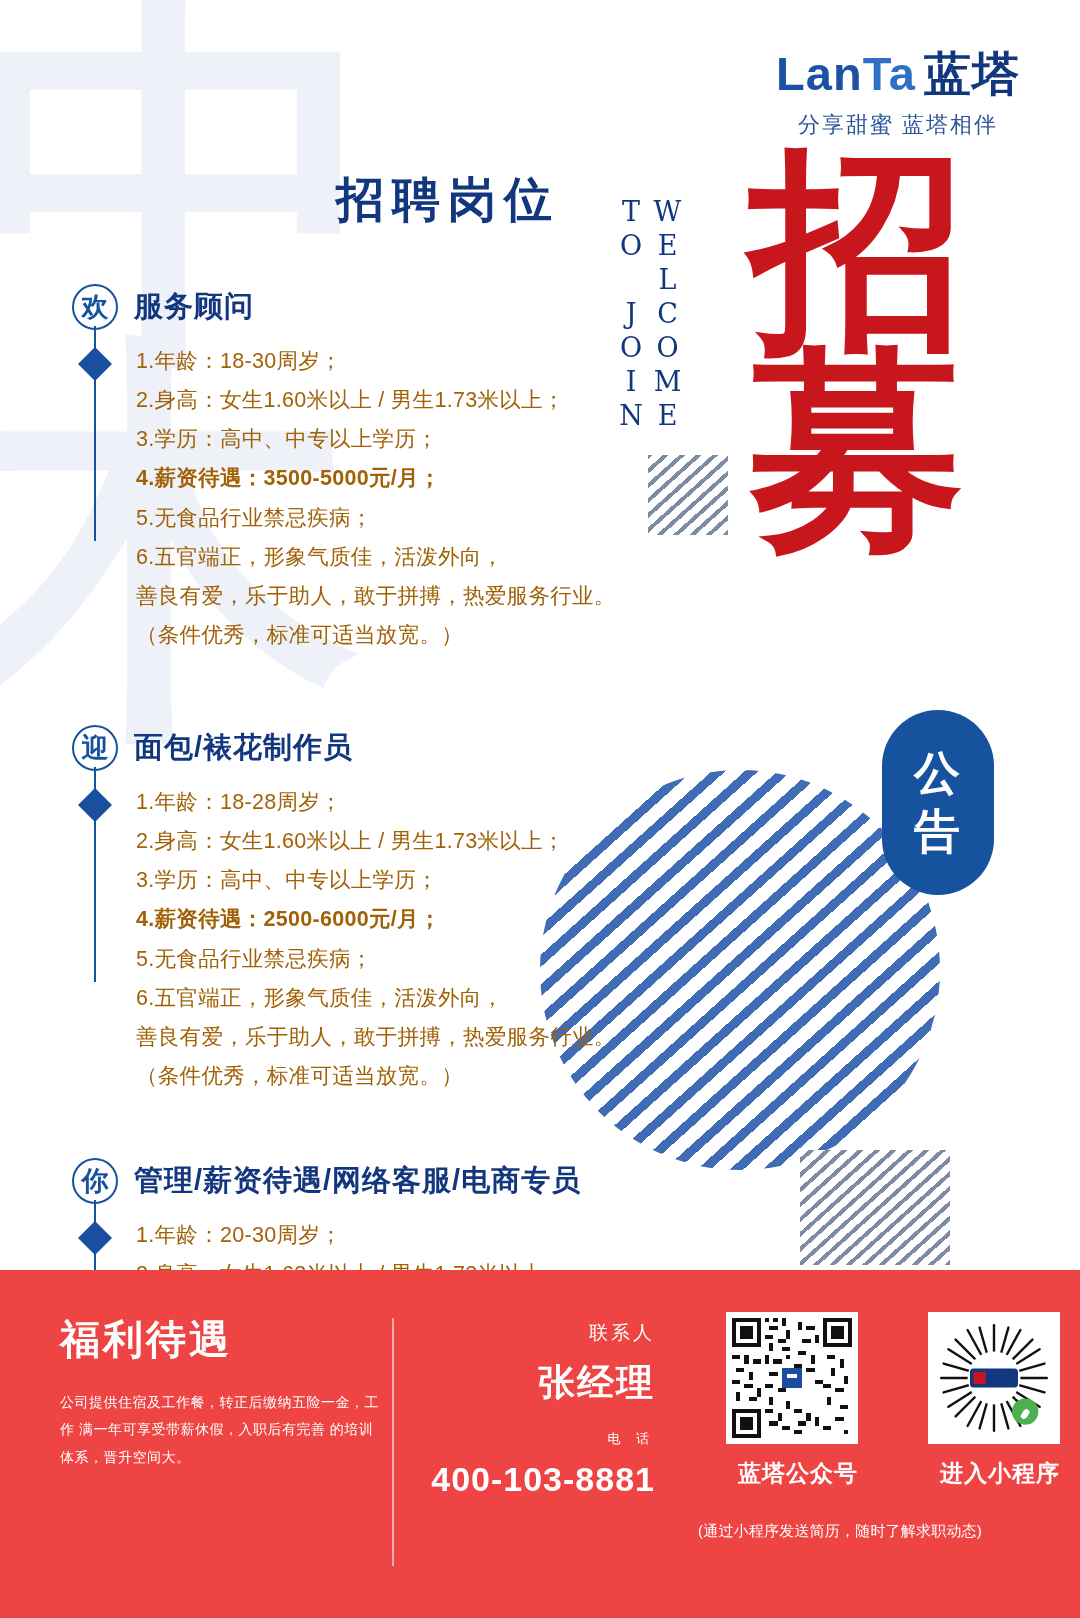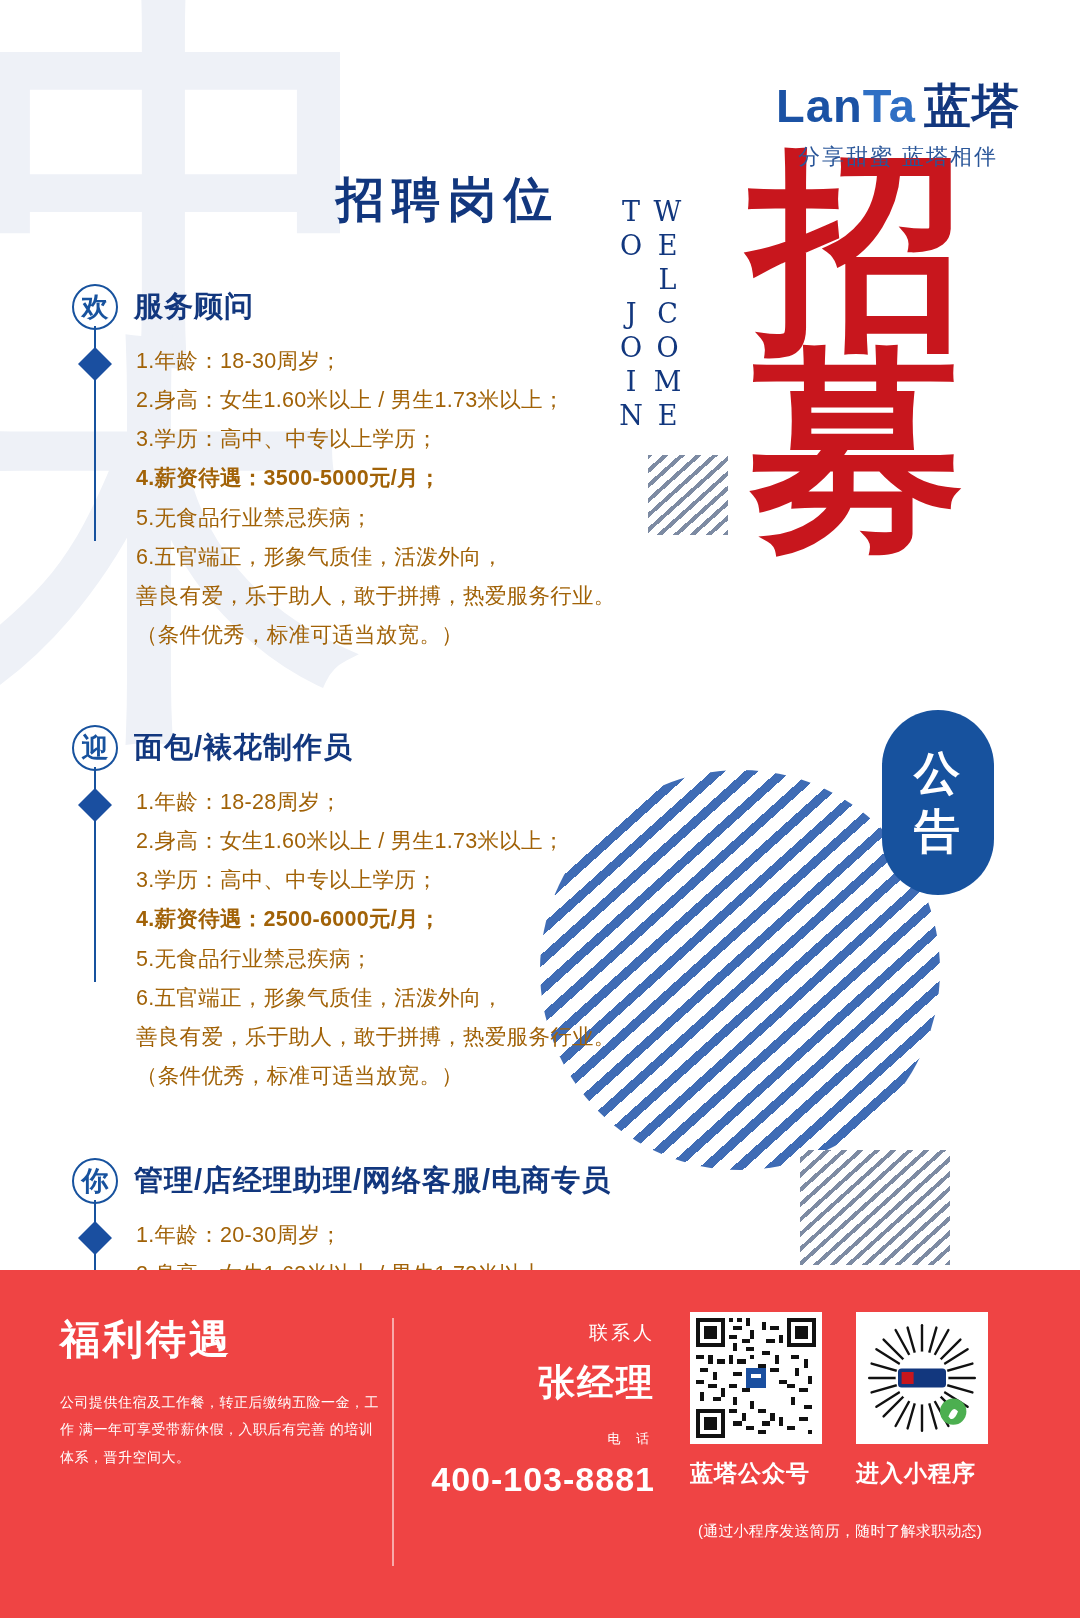--- a/index.html
+++ b/index.html
@@ -37,21 +37,20 @@
     z-index: 5;
   }
   .logo-main {
     font-size: 47px;
     font-weight: 700;
     letter-spacing: 1px;
     color: #12377e;
     white-space: nowrap;
     line-height: 1.1;
     font-family: "Liberation Sans", sans-serif;
-    margin-top: 32px;
   }
   .logo-main .lan { color: #1b52a4; }
   .logo-main .ta  { color: #2f6fc4; }
   .logo-main .cn  { color: #12377e; margin-left: 8px; }
   .logo-sub {
     margin-top: 10px;
     font-size: 22px;
     letter-spacing: 2px;
     color: #2a5699;
   }
@@ -263,21 +262,21 @@
     font-weight: 700;
     letter-spacing: 1px;
     white-space: nowrap;
   }
   .qr-wrap {
     position: absolute;
     left: 690px; top: 42px;
     display: flex;
     gap: 34px;
   }
-  .qr-item { text-align: left; width: 132px; }
+  .qr-item { text-align: right; width: 132px; margin-left: 36px; }
   .qr-box {
     width: 132px; height: 132px;
     background: #ffffff;
     padding: 6px;
   }
   .qr-canvas { width: 100%; height: 100%; display: block; }
   .qr-caption {
     margin-top: 14px;
     font-size: 23px;
     font-weight: 700;
@@ -360,21 +359,21 @@
         <div class="line">5.无食品行业禁忌疾病；</div>
         <div class="line">6.五官端正，形象气质佳，活泼外向，</div>
         <div class="line">善良有爱，乐于助人，敢于拼搏，热爱服务行业。</div>
         <div class="line">（条件优秀，标准可适当放宽。）</div>
       </div>
     </div>
 
     <div class="job job-3">
       <div class="job-head">
         <div class="badge">你</div>
-        <div class="job-name">管理/店经理助理/网络客服/电商专员</div>
+        <div class="job-name">管理/薪资待遇/网络客服/电商专员</div>
       </div>
       <div class="job-body">
         <div class="stem" style="height:248px"></div>
         <div class="diamond" style="top:22px"></div>
         <div class="line">1.年龄：20-30周岁；</div>
         <div class="line">2.身高：女生1.63米以上 / 男生1.73米以上；</div>
         <div class="line">3.学历：大专以上学历；</div>
         <div class="line em">4.管理薪资待遇：4000-8000元/月；</div>
         <div class="line em">5.店经理助理薪资待遇：3500-6000月；</div>
         <div class="line">6.无食品行业禁忌疾病；</div>

